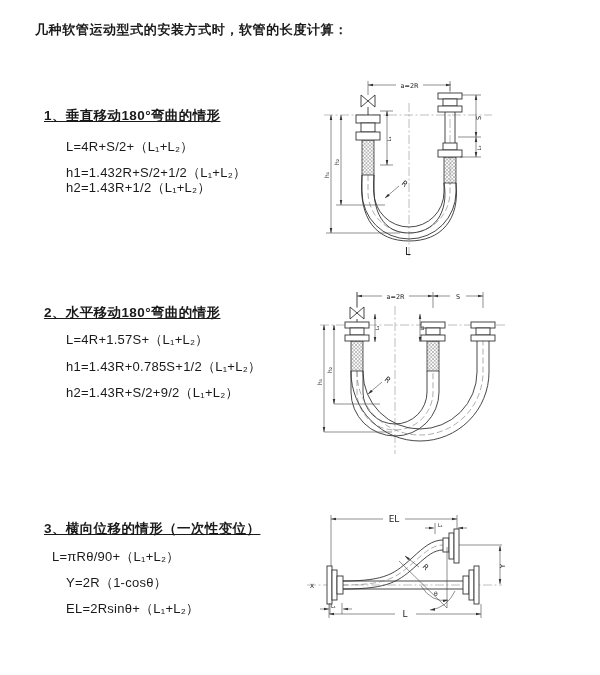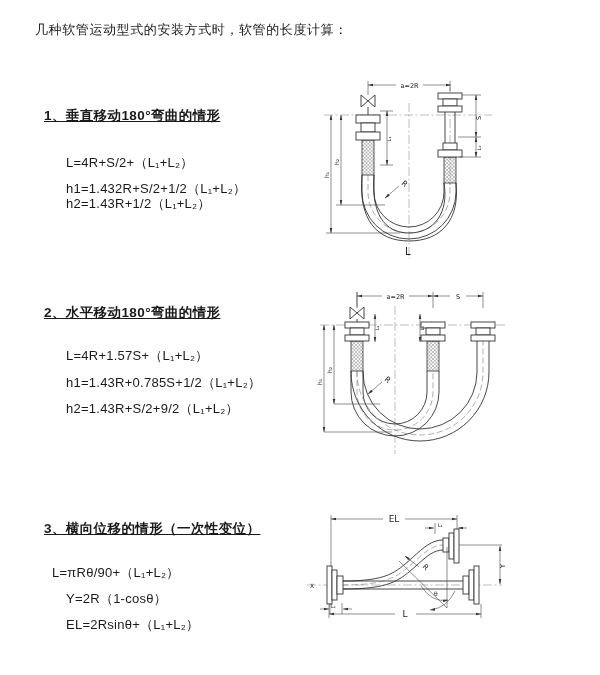--- a/index.html
+++ b/index.html
@@ -2,23 +2,23 @@
 <html><head>
 <meta charset="utf-8">
 <style>
   html,body{margin:0;padding:0;}
   body{
     width:600px;height:675px;position:relative;background:#ffffff;
     font-family:"Liberation Sans","DejaVu Sans",sans-serif;color:#1a1a1a;
     overflow:hidden;
   }
   .t{position:absolute;white-space:nowrap;}
-  .title{font-size:13px;font-weight:400;letter-spacing:.6px;text-align:center;}
+  .title{font-size:13px;font-weight:700;letter-spacing:.6px;text-align:center;}
   .heading{font-size:13.5px;font-weight:700;letter-spacing:.4px;text-decoration:underline;}
-  .formula{font-size:13px;letter-spacing:.25px;margin-top:16px;}
+  .formula{font-size:13px;letter-spacing:.25px;}
   svg.diag{position:absolute;}
   svg text{font-family:"DejaVu Sans","Liberation Sans",sans-serif;fill:#222;}
   .dim{stroke:#444;stroke-width:.6;fill:none;}
   .cl{stroke:#8a8a8a;stroke-width:.55;fill:none;stroke-dasharray:9 2.5 2 2.5;}
   .hose{stroke:#333;stroke-width:.9;fill:none;}
   .hosed{stroke:#777;stroke-width:.6;fill:none;stroke-dasharray:6 3;}
   .part{stroke:#333;stroke-width:.9;fill:#fff;}
   .braid{stroke:#333;stroke-width:.8;}
 </style>
 </head>

